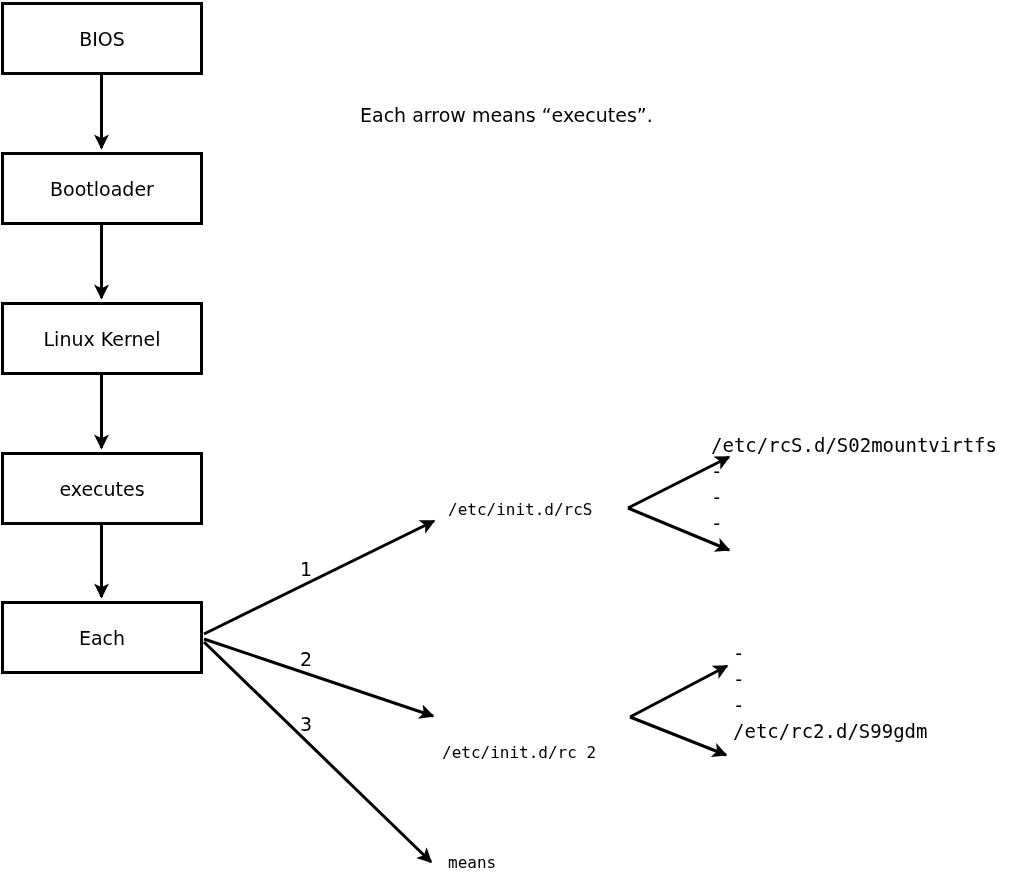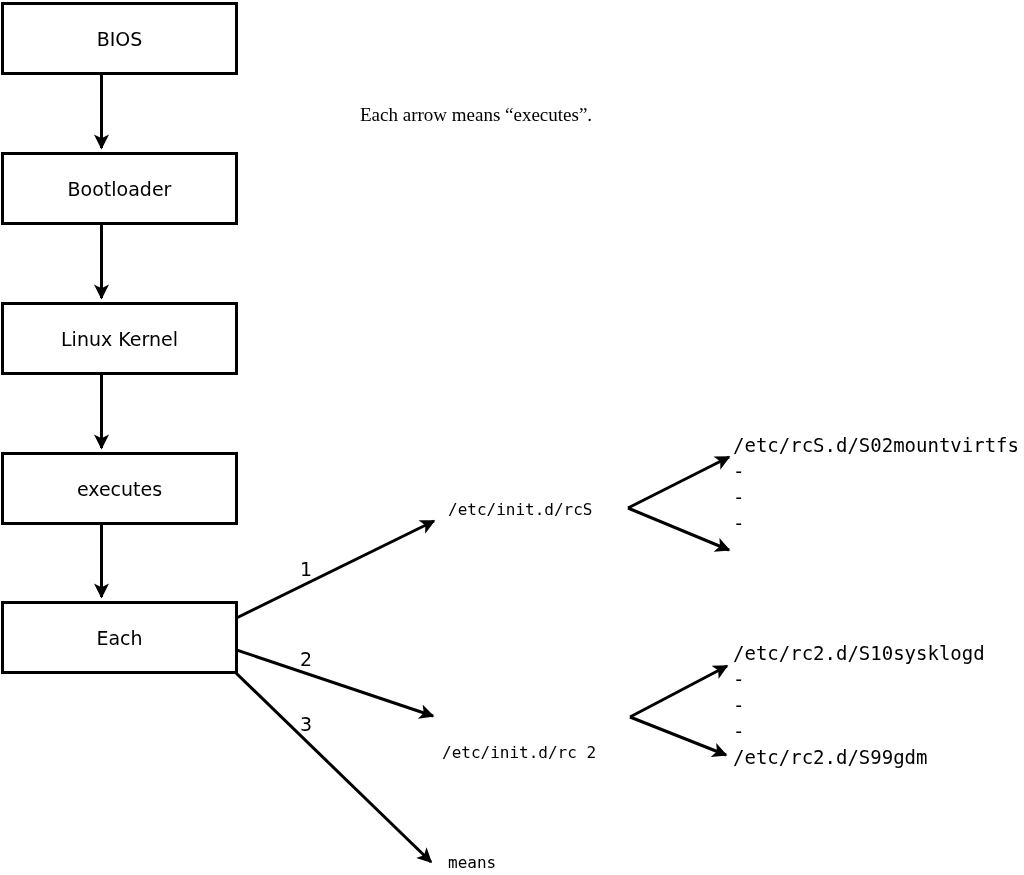--- a/index.html
+++ b/index.html
@@ -19,35 +19,34 @@
   .arrows-layer {
     position: absolute;
     left: 0;
     top: 0;
     width: 1024px;
     height: 875px;
   }
   .node-box {
     position: absolute;
     left: 1px;
-    width: 237px;
+    width: 202px;
     height: 73px;
     box-sizing: border-box;
     border: 3px solid #000000;
     background: #ffffff;
     display: flex;
     align-items: center;
     justify-content: center;
     font-size: 19px;
   }
   .caption {
     position: absolute;
     font-size: 19px;
     white-space: nowrap;
-    font-family: Liberation Serif, serif;
   }
   .branch-number {
     position: absolute;
     font-size: 19px;
     transform: translate(-50%, -50%);
   }
   .mono-label {
     position: absolute;
     font-family: "DejaVu Sans Mono", "Liberation Mono", monospace;
     font-size: 16px;
@@ -109,28 +108,27 @@
   <div class="caption" style="left:360px; top:104px">Each arrow means “executes”.</div>
 
   <div class="branch-number" style="left:306px; top:569px">1</div>
   <div class="branch-number" style="left:306px; top:659px">2</div>
   <div class="branch-number" style="left:306px; top:724px">3</div>
 
   <div class="mono-label" style="left:448px; top:509px">/etc/init.d/rcS</div>
   <div class="mono-label" style="left:442px; top:752px">/etc/init.d/rc 2</div>
   <div class="mono-label" style="left:448px; top:862px">means</div>
 
-  <div class="mono-cluster" style="left:733px; top:432px">
+  <div class="mono-cluster" style="left:711px; top:432px">
     <div>/etc/rcS.d/S02mountvirtfs</div>
     <div>-</div>
     <div>-</div>
     <div>-</div>
   </div>
 
   <div class="mono-cluster" style="left:733px; top:640px">
-    <div>/etc/rc2.d/S10sysklogd</div>
     <div>-</div>
     <div>-</div>
     <div>-</div>
     <div>/etc/rc2.d/S99gdm</div>
   </div>
 
 </div>
 
 </body></html>

